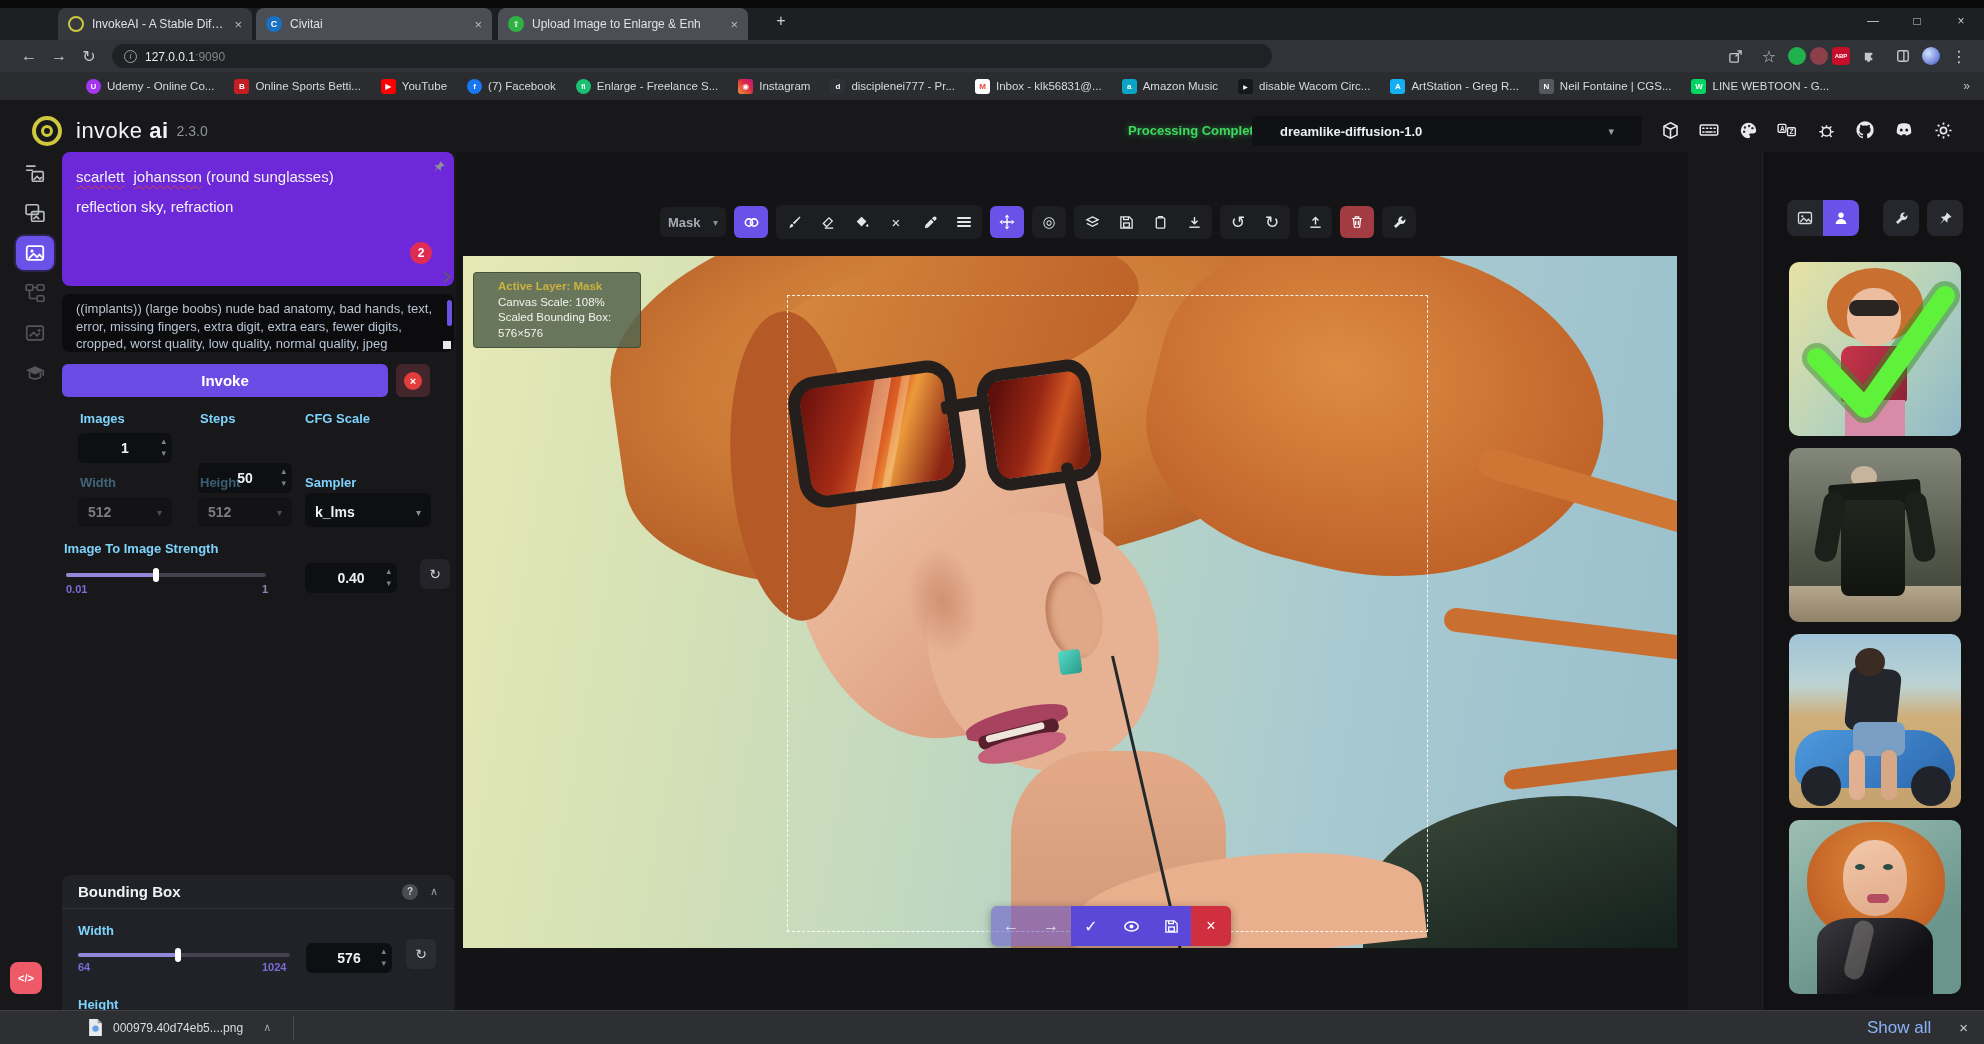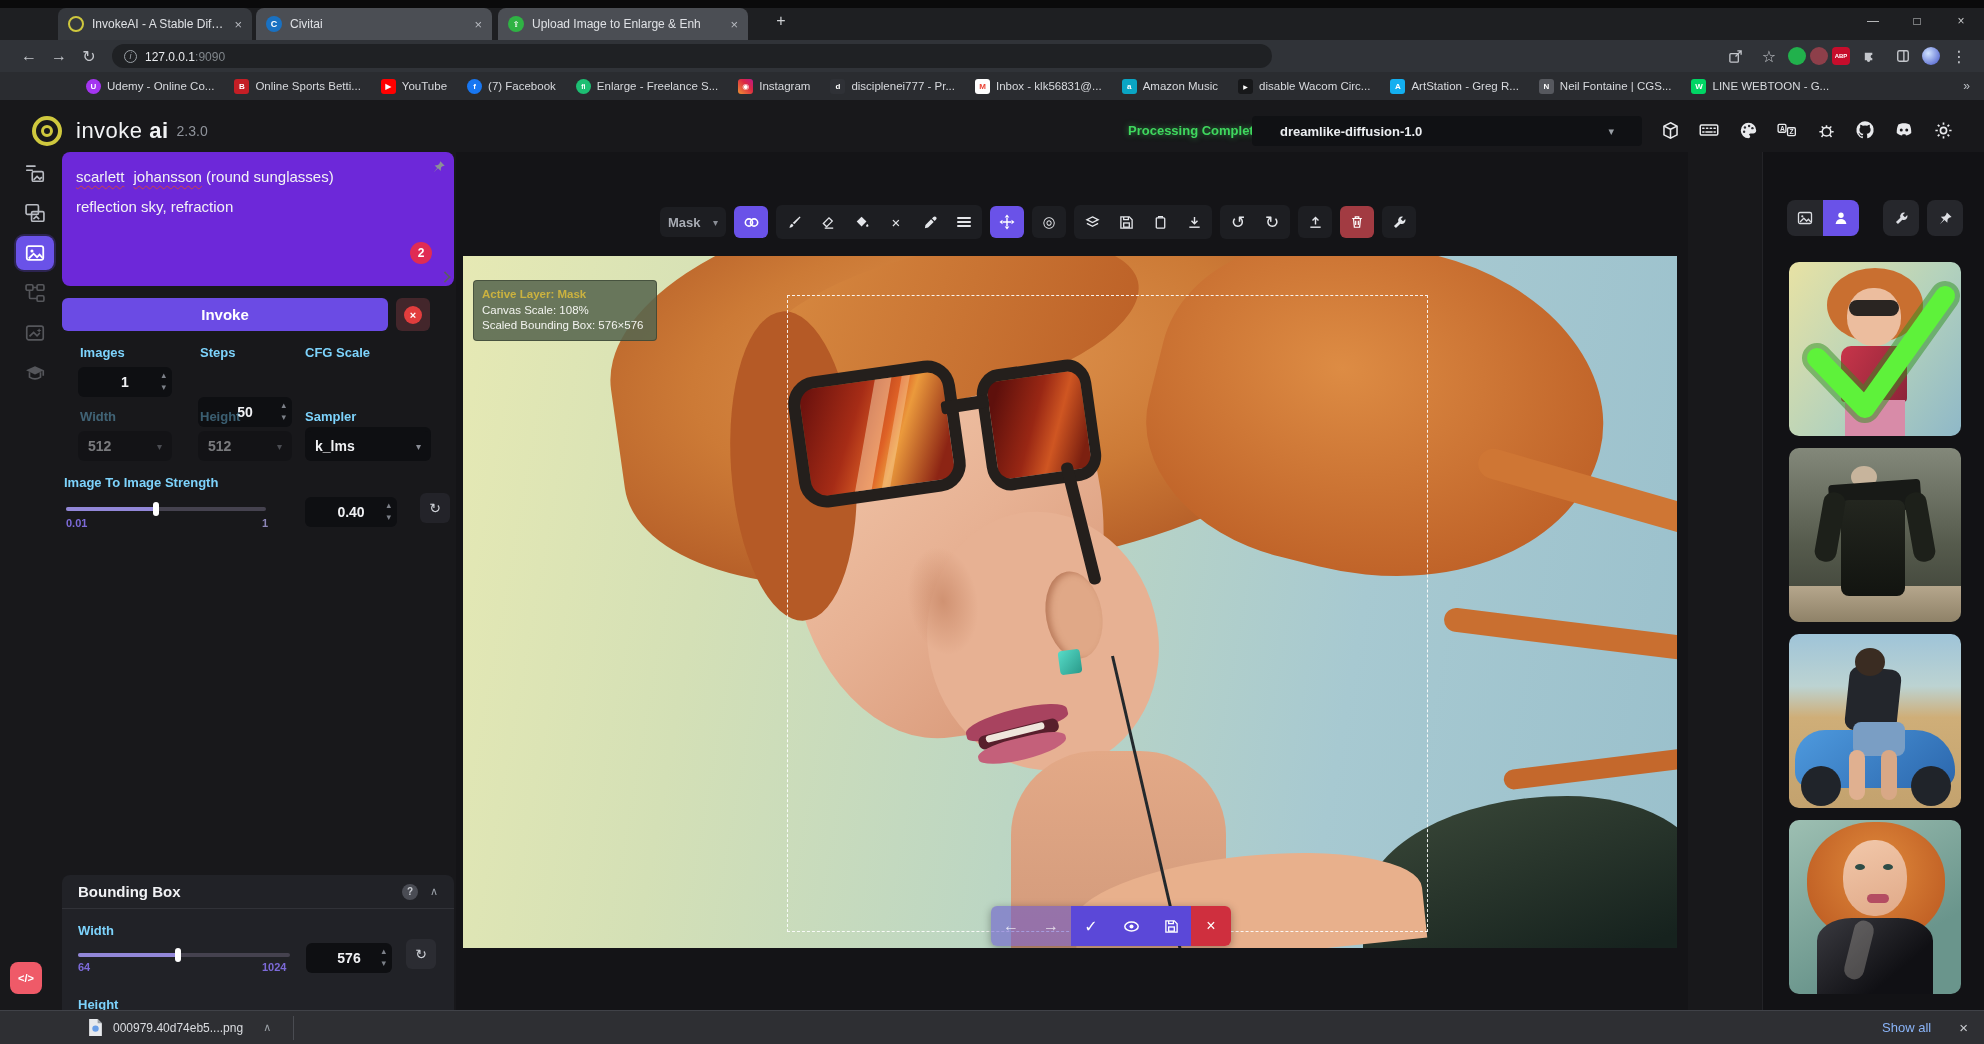--- a/index.html
+++ b/index.html
@@ -132,22 +132,22 @@
   .tbtn.purple { background:#6a52e8; }
   .tbtn.red { background:#a23b42; }
   .tgroup { display:flex; background:#1d1e22; border-radius:6px; padding:1px; }
   .hline3 { width:14px; height:10px; display:flex; flex-direction:column; justify-content:space-between; }
   .hline3 i { display:block; height:2px; background:currentColor; border-radius:1px; }
 
   .cv-img { position:absolute; left:7px; top:104px; width:1214px; height:692px; overflow:hidden;
     background:linear-gradient(100deg,#e6e9b4 0%,#d4e0b6 22%,#bcd6c3 48%,#a7c9d1 72%,#9ac0cc 100%); }
   .shape { position:absolute; }
 
-  .cv-overlay { position:absolute; left:10px; top:24px; width:184px; border-radius:4px;
-    background:rgba(88,102,78,.88); padding:6px 8px; font-size:11.5px; line-height:15.5px; color:#f2f3ef;
+  .cv-overlay { position:absolute; left:10px; top:16px; width:168px; border-radius:4px;
+    background:rgba(88,102,78,.88); padding:6px 24px; font-size:11.5px; line-height:15.5px; color:#f2f3ef;
     border:1px solid rgba(40,48,36,.5); }
   .ov1 { color:#cbb23f; font-weight:bold; }
   .bbox-dash { position:absolute; left:324px; top:39px; width:641px; height:637px;
     border:1px dashed rgba(255,255,255,.9); }
 
   .staging { position:absolute; left:528px; top:650px; height:40px; display:flex; border-radius:6px;
     overflow:hidden; box-shadow:0 2px 8px rgba(0,0,0,.35); }
   .stg-btn { width:40px; height:40px; display:flex; align-items:center; justify-content:center;
     color:#fff; font-size:16px; }
   .stg-arrows { display:flex; background:rgba(98,80,205,.55); }
@@ -167,21 +167,21 @@
     display:flex; align-items:center; justify-content:center; }
   .thumb { position:absolute; left:26px; width:172px; height:174px; border-radius:10px; overflow:hidden; }
 
   .dlbar { left:0; top:1010px; width:1984px; height:34px; background:#2e2f33; border-top:1px solid #404248;
     display:flex; align-items:center; }
   .dl-chip { display:flex; align-items:center; gap:10px; margin-left:88px; }
   .dl-name { font-size:12px; color:#dadce0; }
   .dl-caret { color:#9aa0a6; font-size:11px; margin-left:10px; }
   .dl-div { width:1px; height:24px; background:#4a4c52; margin-left:22px; }
   .dl-right { margin-left:auto; display:flex; align-items:center; gap:28px; padding-right:16px; }
-  .show-all { font-size:13px; color:#8ab4f8; }
+  .show-all { font-size:17px; color:#8ab4f8; }
   .dl-close { color:#c9cbd0; font-size:15px; }
 </style>
 </head>
 <body>
 
 <div id="root">
 
   <div class="abs titlebar"></div>
 
   <div class="abs tabstrip">
@@ -423,20 +423,25 @@
 reflection sky, refraction</span>
         <div class="pin-btn">
           <svg class="ic" width="14" height="14" viewBox="0 0 16 16" fill="currentColor">
               <path d="M9.5 1.5l5 5-2.6.6-1.6 1.6-.4 3.8-3-3L2 14l3.9-4.9-2.9-2.9 3.8-.4 1.6-1.6z"></path>
             </svg>
         </div>
         <div class="badge">2</div>
         <div class="resize-corner"></div>
       </div>
 
+      <div class="neg-box">
+        <span>((implants)) (large boobs) nude bad anatomy, bad hands, text, error, missing fingers, extra digit, extra ears, fewer digits, cropped, worst quality, low quality, normal quality, jpeg</span>
+        <div class="neg-scroll"></div>
+        <div class="neg-resize"></div>
+      </div>
 
       <div class="invoke-row">
         <div class="invoke-btn">Invoke</div>
         <div class="cancel-btn">
           <span class="cancel-ic">×</span>
         </div>
       </div>
 
       <div class="row" style="height:64px;margin-top:14px;">
         <span class="plabel abs" style="left:18px;top:0;">Images</span>

